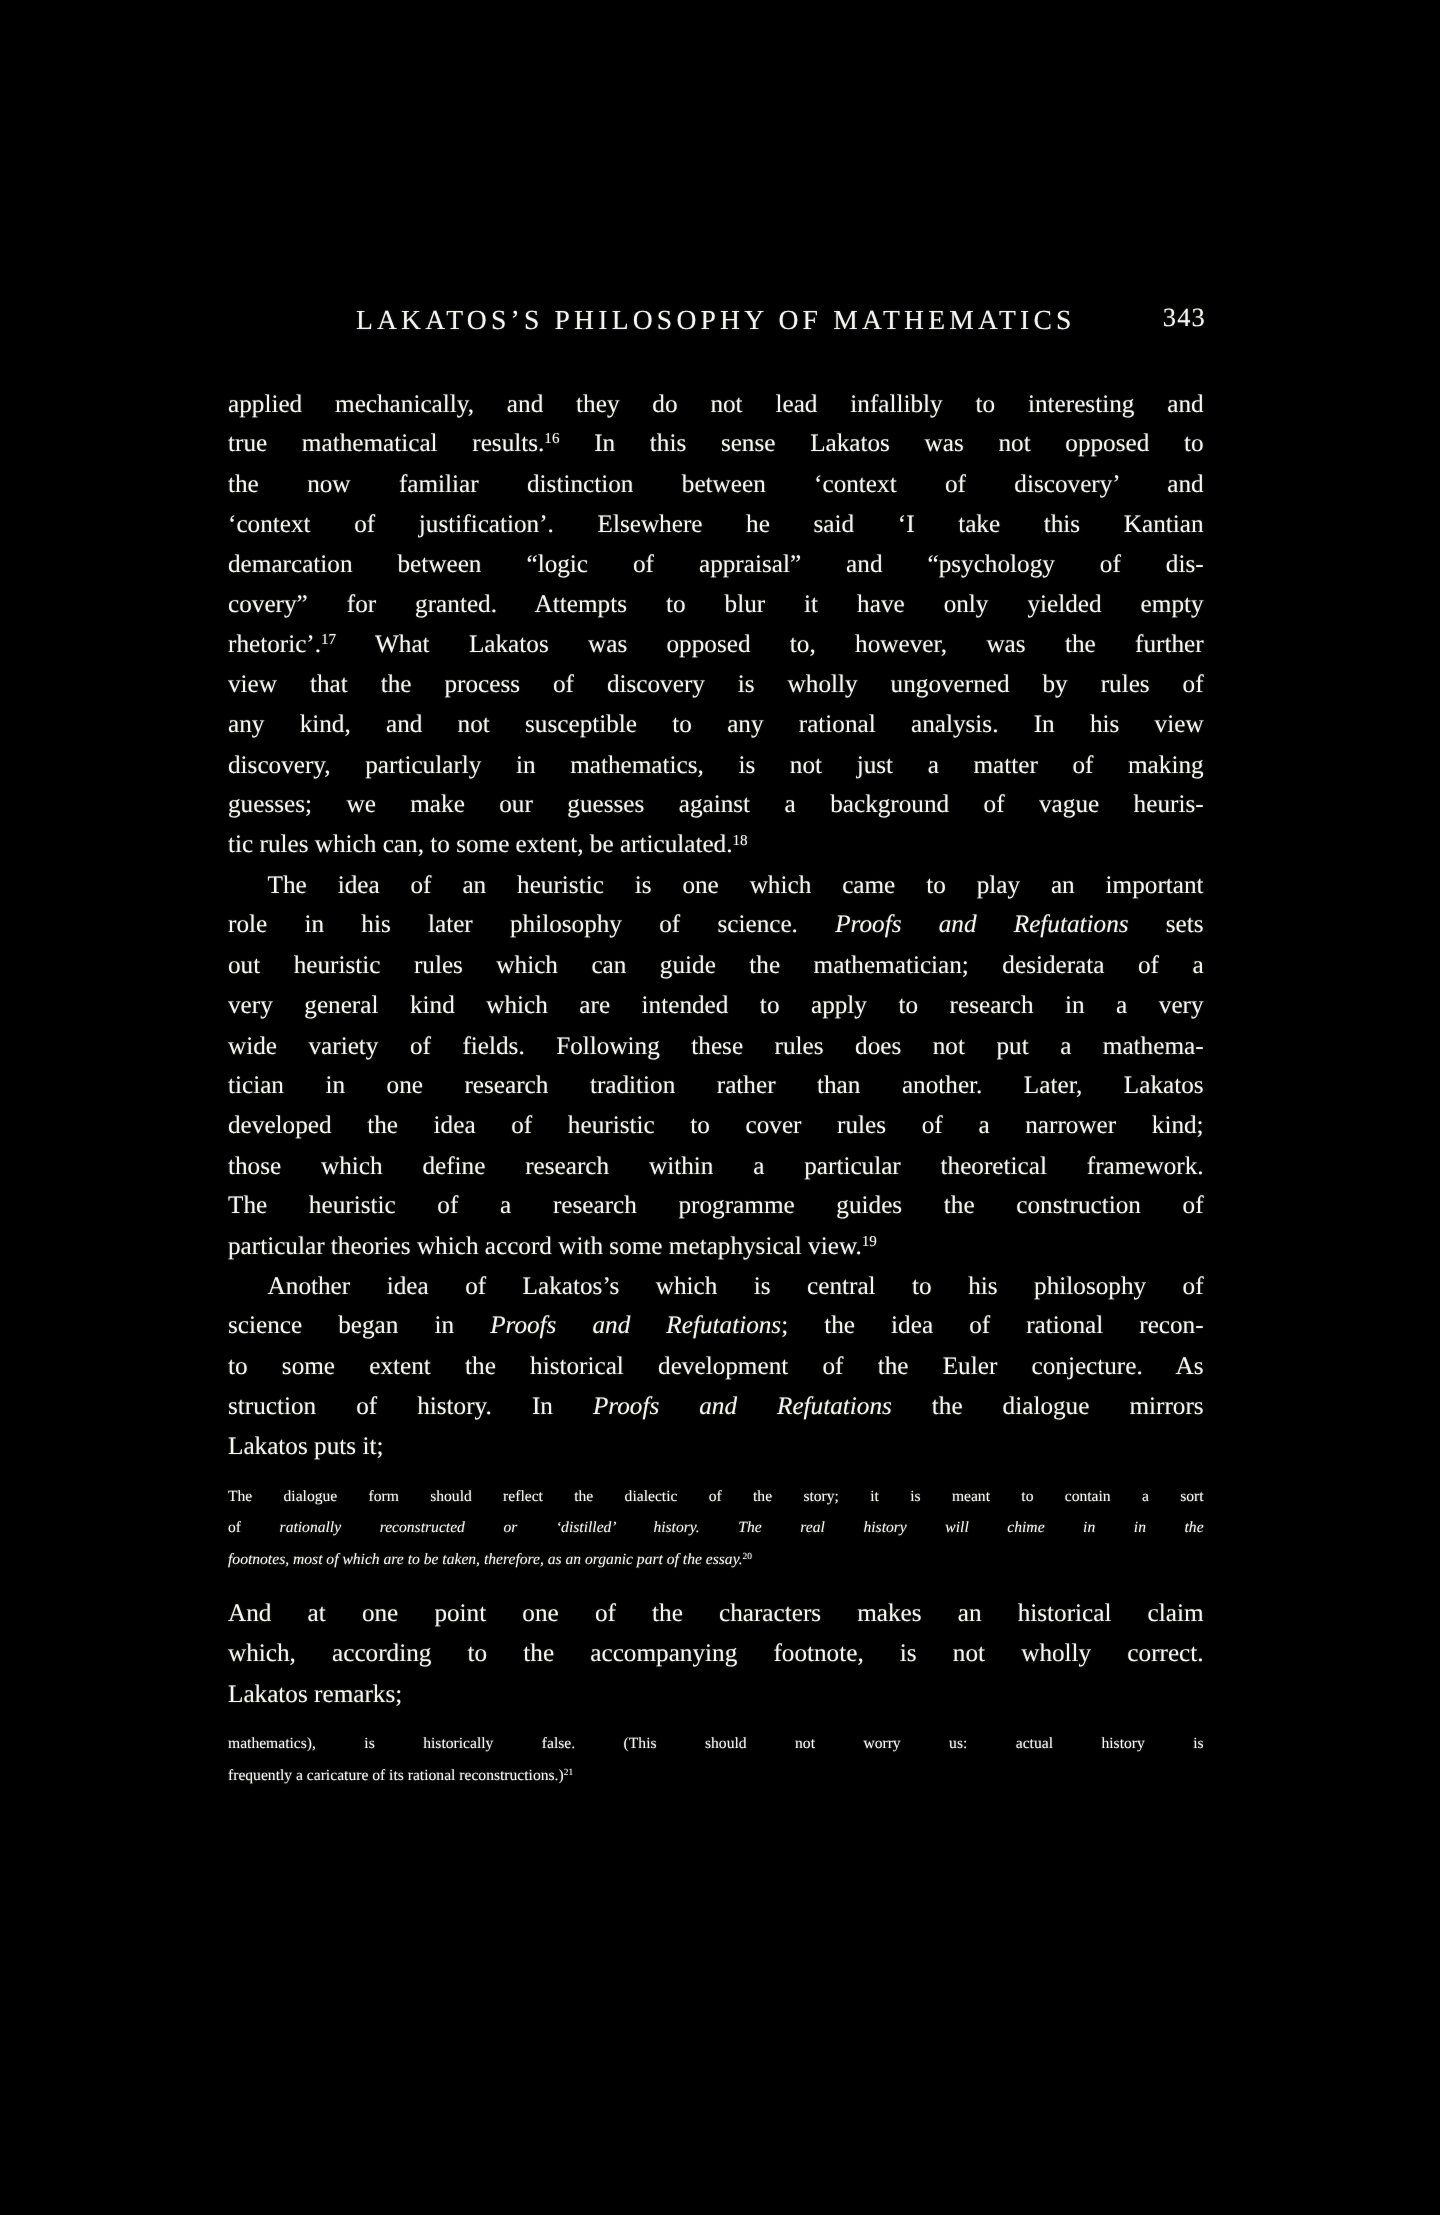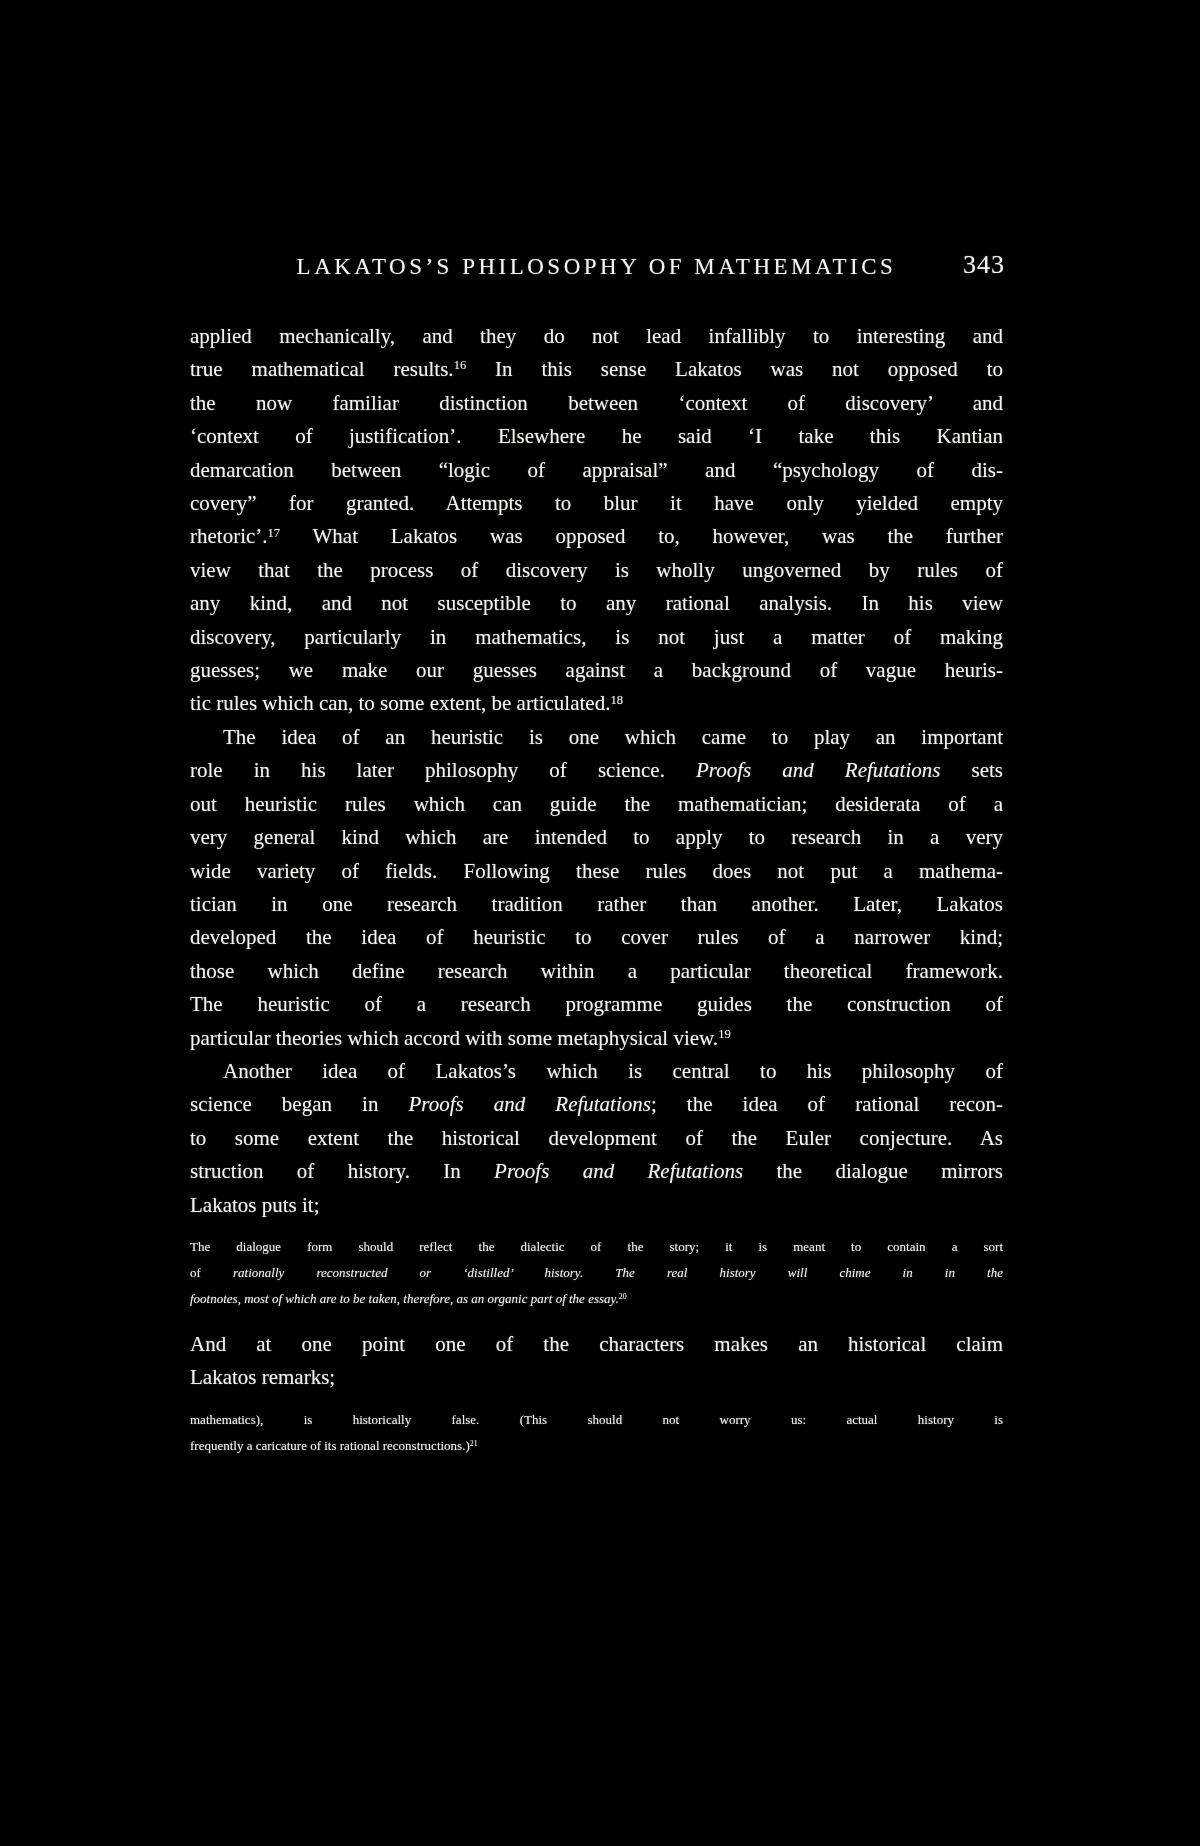--- a/index.html
+++ b/index.html
@@ -25,21 +25,21 @@
     text-align: center;
     font-size: 23px;
     letter-spacing: 3.5px;
     line-height: 30px;
     white-space: nowrap;
   }
   .page-number {
     position: absolute;
     right: -2px;
     top: -2px;
-    font-size: 26px;
+    font-size: 22px;
     letter-spacing: 1px;
     line-height: 30px;
   }
   .text-area { margin-top: 38px; }
   .block.body  { font-size: 21px; line-height: 33.4px; }
   .block.quote { font-size: 13px; line-height: 26px; margin-top: 12px; margin-bottom: 16px; }
   .line { text-align: justify; text-align-last: justify; }
   .line.last { text-align-last: left; }
   .line.indent { text-indent: 33px; }
   .line em { font-style: italic; }
@@ -94,20 +94,21 @@
           <div class="line"><span>struction of history. In </span><em>Proofs and Refutations</em><span> the dialogue mirrors</span></div>
           <div class="line last"><span>Lakatos puts it;</span></div>
         </div>
         <div class="block quote">
           <div class="line"><span>The dialogue form should reflect the dialectic of the story; it is meant to contain a sort</span></div>
           <div class="line"><span>of </span><em>rationally reconstructed or ‘distilled’ history. The real history will chime in in the</em></div>
           <div class="line last"><em>footnotes, most of which are to be taken, therefore, as an organic part of the essay.</em><sup>20</sup></div>
         </div>
         <div class="block body">
           <div class="line"><span>And at one point one of the characters makes an historical claim</span></div>
+          <div class="line"><span>which, according to the accompanying footnote, is not wholly correct.</span></div>
           <div class="line last"><span>Lakatos remarks;</span></div>
         </div>
         <div class="block quote">
           <div class="line"><span>mathematics), is historically false. (This should not worry us: actual history is</span></div>
           <div class="line last"><span>frequently a caricature of its rational reconstructions.)</span><sup>21</sup></div>
         </div>
       </div>
   </div>
 </div>
 

